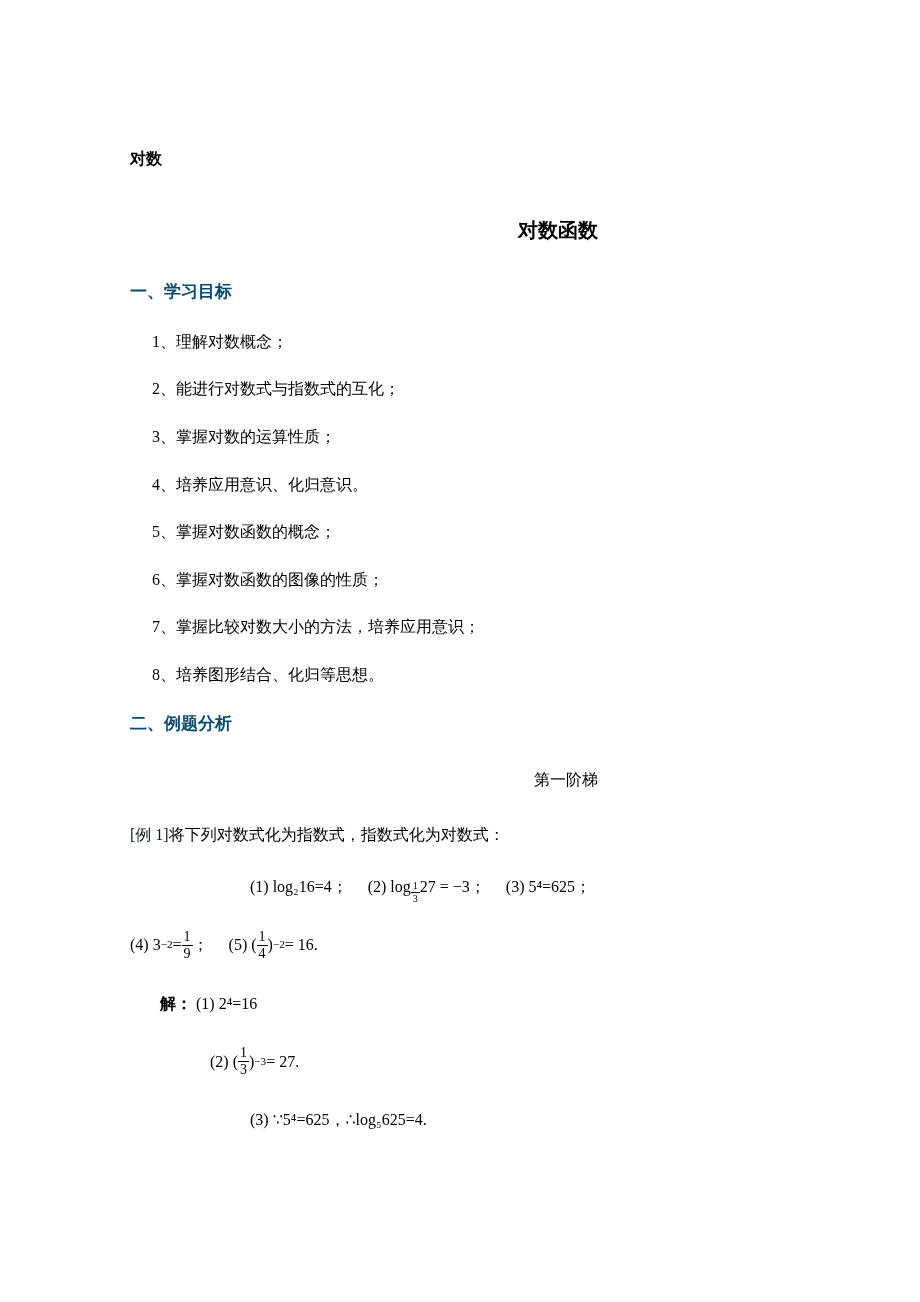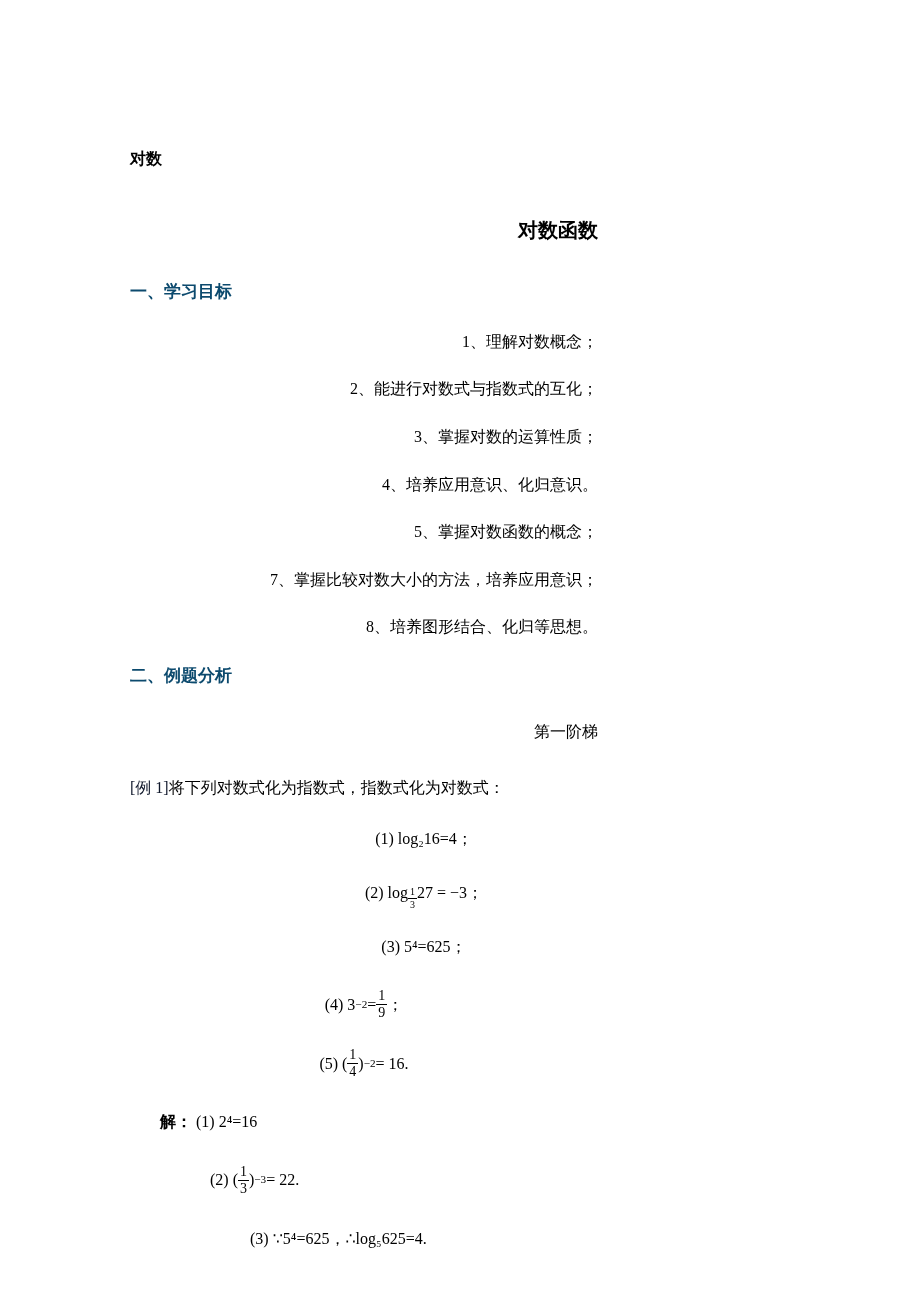--- a/index.html
+++ b/index.html
@@ -31,21 +31,20 @@
     margin-bottom: 32px;
   }
   .section-head {
     color: #0c4a6e;
     font-weight: bold;
     font-size: 17px;
     margin-bottom: 24px;
   }
   .goal-list {
     margin-left: 22px;
-    text-align: right;
   }
   .goal-list div {
     margin-bottom: 22px;
     font-size: 16px;
   }
   .stage-head {
     text-align: right;
     font-weight: normal;
     font-size: 16px;
     margin-top: 30px;
@@ -58,22 +57,21 @@
     color: #0f172a;
   }
   .eq-block {
     font-family: "Times New Roman", "SimSun", serif;
     margin: 20px 0 30px 0;
   }
   .eq-row {
     display: flex;
     flex-wrap: wrap;
     align-items: center;
-    gap: 28px;
-    flex-direction: column;
+    gap: 20px;
   }
   .eq-row.indent1 { margin-left: 120px; }
   .eq-item { white-space: nowrap; display: inline-flex; align-items: center; }
   .frac {
     display: inline-flex;
     flex-direction: column;
     align-items: center;
     vertical-align: middle;
     font-size: 14px;
     line-height: 1;
@@ -102,20 +100,21 @@
   <div class="title-main">对数</div>
   <div class="title-right">对数函数</div>
 
   <div class="section-head">一、学习目标</div>
   <div class="goal-list">
     <div>1、理解对数概念；</div>
     <div>2、能进行对数式与指数式的互化；</div>
     <div>3、掌握对数的运算性质；</div>
     <div>4、培养应用意识、化归意识。</div>
     <div>5、掌握对数函数的概念；</div>
+    <div>6、掌握对数函数的图像的性质；</div>
     <div>7、掌握比较对数大小的方法，培养应用意识；</div>
     <div>8、培养图形结合、化归等思想。</div>
   </div>
 
   <div class="section-head">二、例题分析</div>
 
   <div class="stage-head">第一阶梯</div>
 
   <div class="example-line">
     <span class="example-label">[例 1]</span><span>将下列对数式化为指数式，指数式化为对数式：</span>
@@ -169,18 +168,18 @@
   </div>
 
   <div class="sol-line sol-indent1 eq-item">
     <span>(2) (</span>
     <span class="frac">
       <span class="num">1</span>
       <span class="den">3</span>
     </span>
     <span>)</span>
       <sup>−3</sup>
-    <span> = 22.</span>
+    <span> = 27.</span>
   </div>
 
   <div class="sol-line sol-indent2">(3) ∵5⁴=625，∴log₅625=4.</div>
 
 </div>
 
 </body></html>

